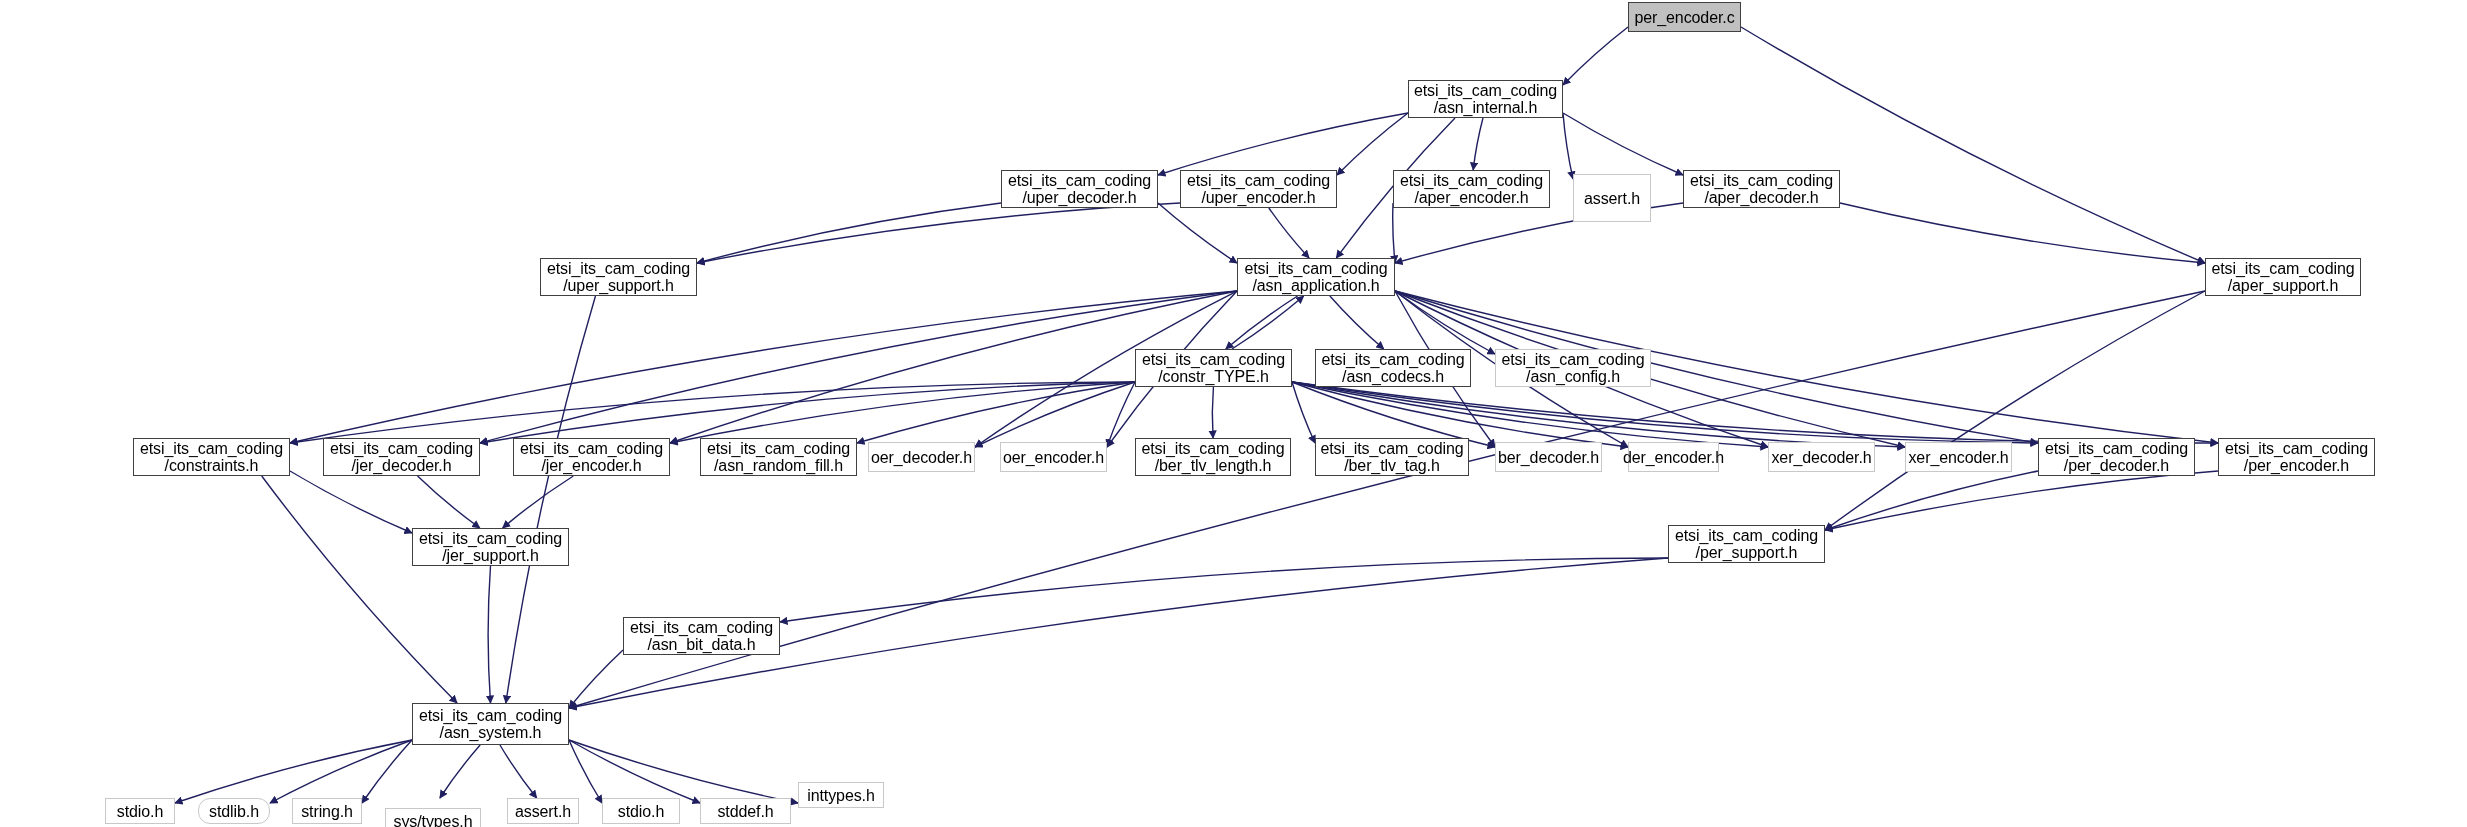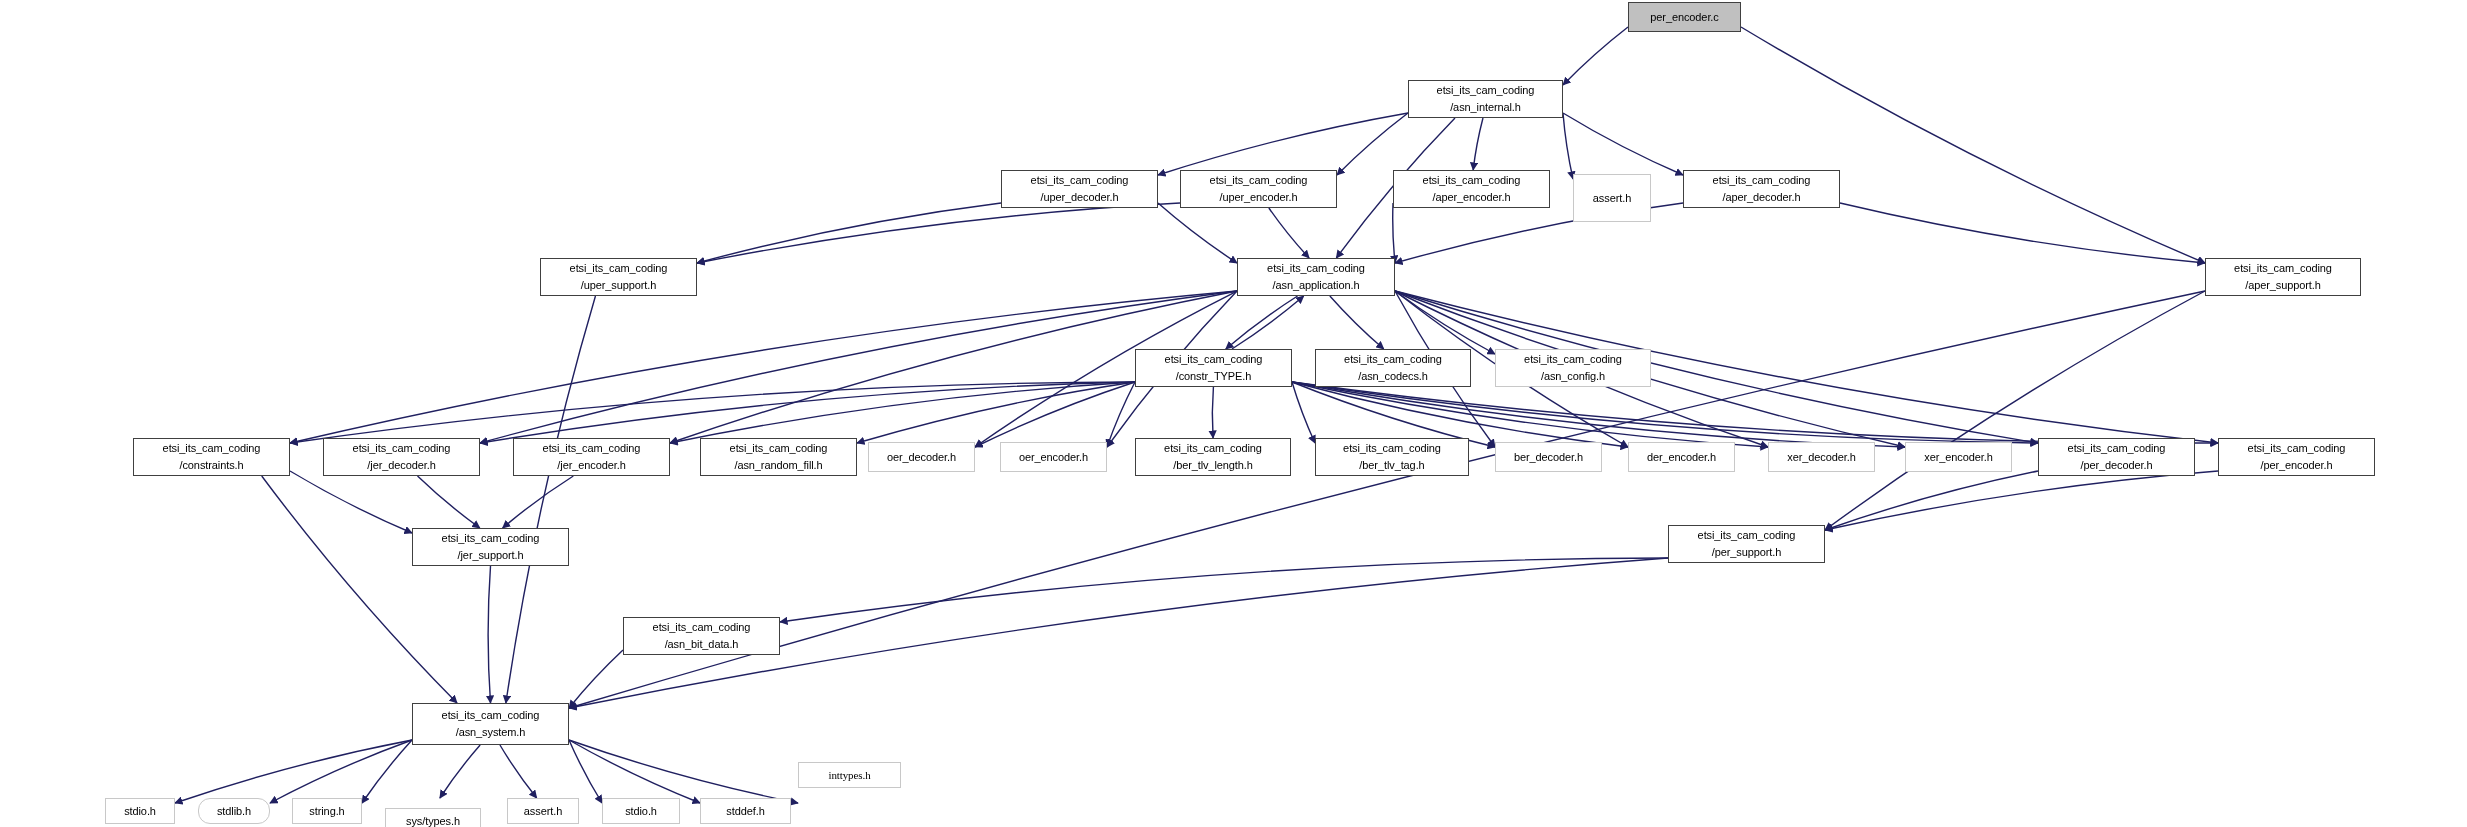--- a/index.html
+++ b/index.html
@@ -23,21 +23,21 @@
     height: 827px;
     pointer-events: none;
   }
   .node {
     position: absolute;
     box-sizing: border-box;
     display: flex;
     align-items: center;
     justify-content: center;
     text-align: center;
-    font-size: 11px;
+    font-size: 16px;
     line-height: 17px;
     color: #000000;
     background: #ffffff;
     border: 1px solid #000000;
     white-space: pre-line;
     letter-spacing: -0.1px;
     z-index: 5;
   }
   .node.strong {
     border: 1.6px solid #404040;
@@ -164,21 +164,21 @@
 /jer_encoder.h</span></div>
     <div class="node strong" style="left: 700px; top: 438px; width: 157px; height: 38px;"><span class="lbl">etsi_its_cam_coding
 /asn_random_fill.h</span></div>
     <div class="node faint" style="left: 868px; top: 442px; width: 107px; height: 30px;"><span class="lbl">oer_decoder.h</span></div>
     <div class="node faint" style="left: 1000px; top: 442px; width: 107px; height: 30px;"><span class="lbl">oer_encoder.h</span></div>
     <div class="node strong" style="left: 1135px; top: 438px; width: 156px; height: 38px;"><span class="lbl">etsi_its_cam_coding
 /ber_tlv_length.h</span></div>
     <div class="node strong" style="left: 1315px; top: 438px; width: 154px; height: 38px;"><span class="lbl">etsi_its_cam_coding
 /ber_tlv_tag.h</span></div>
     <div class="node faint" style="left: 1495px; top: 442px; width: 107px; height: 30px;"><span class="lbl">ber_decoder.h</span></div>
-    <div class="node faint" style="left: 1628px; top: 442px; width: 107px; height: 30px;"><span class="lbl">der_encoder.h</span></div>
+    <div class="node faint" style="left: 1628px; top: 442px; width: 91px; height: 30px;"><span class="lbl">der_encoder.h</span></div>
     <div class="node faint" style="left: 1768px; top: 442px; width: 107px; height: 30px;"><span class="lbl">xer_decoder.h</span></div>
     <div class="node faint" style="left: 1905px; top: 442px; width: 107px; height: 30px;"><span class="lbl">xer_encoder.h</span></div>
     <div class="node strong" style="left: 2038px; top: 438px; width: 157px; height: 38px;"><span class="lbl">etsi_its_cam_coding
 /per_decoder.h</span></div>
     <div class="node strong" style="left: 2218px; top: 438px; width: 157px; height: 38px;"><span class="lbl">etsi_its_cam_coding
 /per_encoder.h</span></div>
     <div class="node strong" style="left: 412px; top: 528px; width: 157px; height: 38px;"><span class="lbl">etsi_its_cam_coding
 /jer_support.h</span></div>
     <div class="node strong" style="left: 1668px; top: 525px; width: 157px; height: 38px;"><span class="lbl">etsi_its_cam_coding
 /per_support.h</span></div>
@@ -186,14 +186,14 @@
 /asn_bit_data.h</span></div>
     <div class="node strong" style="left: 412px; top: 703px; width: 157px; height: 42px;"><span class="lbl">etsi_its_cam_coding
 /asn_system.h</span></div>
     <div class="node faint" style="left: 105px; top: 798px; width: 70px; height: 26px;"><span class="lbl">stdio.h</span></div>
     <div class="node faint" style="left: 198px; top: 798px; width: 72px; height: 26px; border-radius: 12px;"><span class="lbl">stdlib.h</span></div>
     <div class="node faint" style="left: 292px; top: 798px; width: 70px; height: 26px;"><span class="lbl">string.h</span></div>
     <div class="node faint" style="left: 385px; top: 808px; width: 96px; height: 26px;"><span class="lbl">sys/types.h</span></div>
     <div class="node faint" style="left: 507px; top: 798px; width: 72px; height: 26px;"><span class="lbl">assert.h</span></div>
     <div class="node faint" style="left: 602px; top: 798px; width: 78px; height: 26px;"><span class="lbl">stdio.h</span></div>
     <div class="node faint" style="left: 700px; top: 798px; width: 91px; height: 26px;"><span class="lbl">stddef.h</span></div>
-    <div class="node faint" style="left: 798px; top: 762px; width: 103px; height: 26px; font-family: Liberation Serif, serif;"><span class="lbl">inttypes.h</span></div>
+    <div class="node faint" style="left: 798px; top: 782px; width: 86px; height: 26px;"><span class="lbl">inttypes.h</span></div>
   </div>
 
 </body></html>

